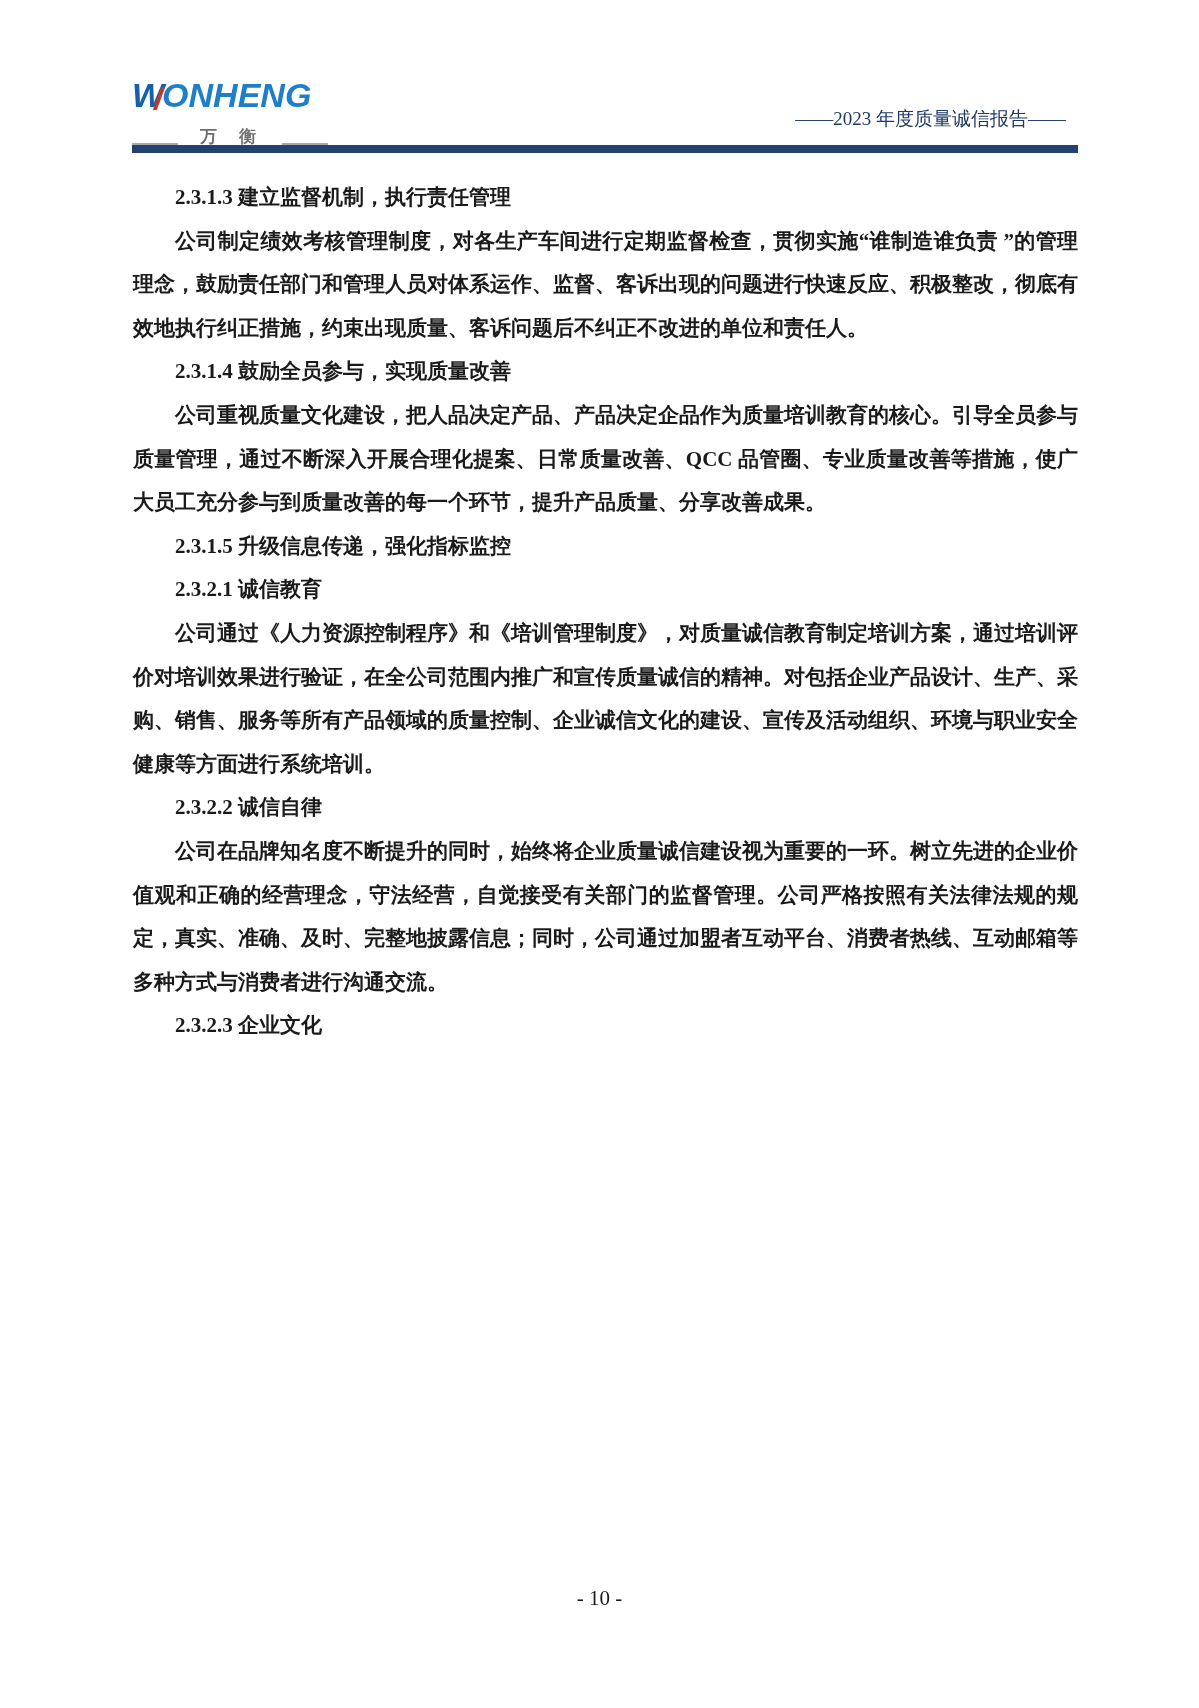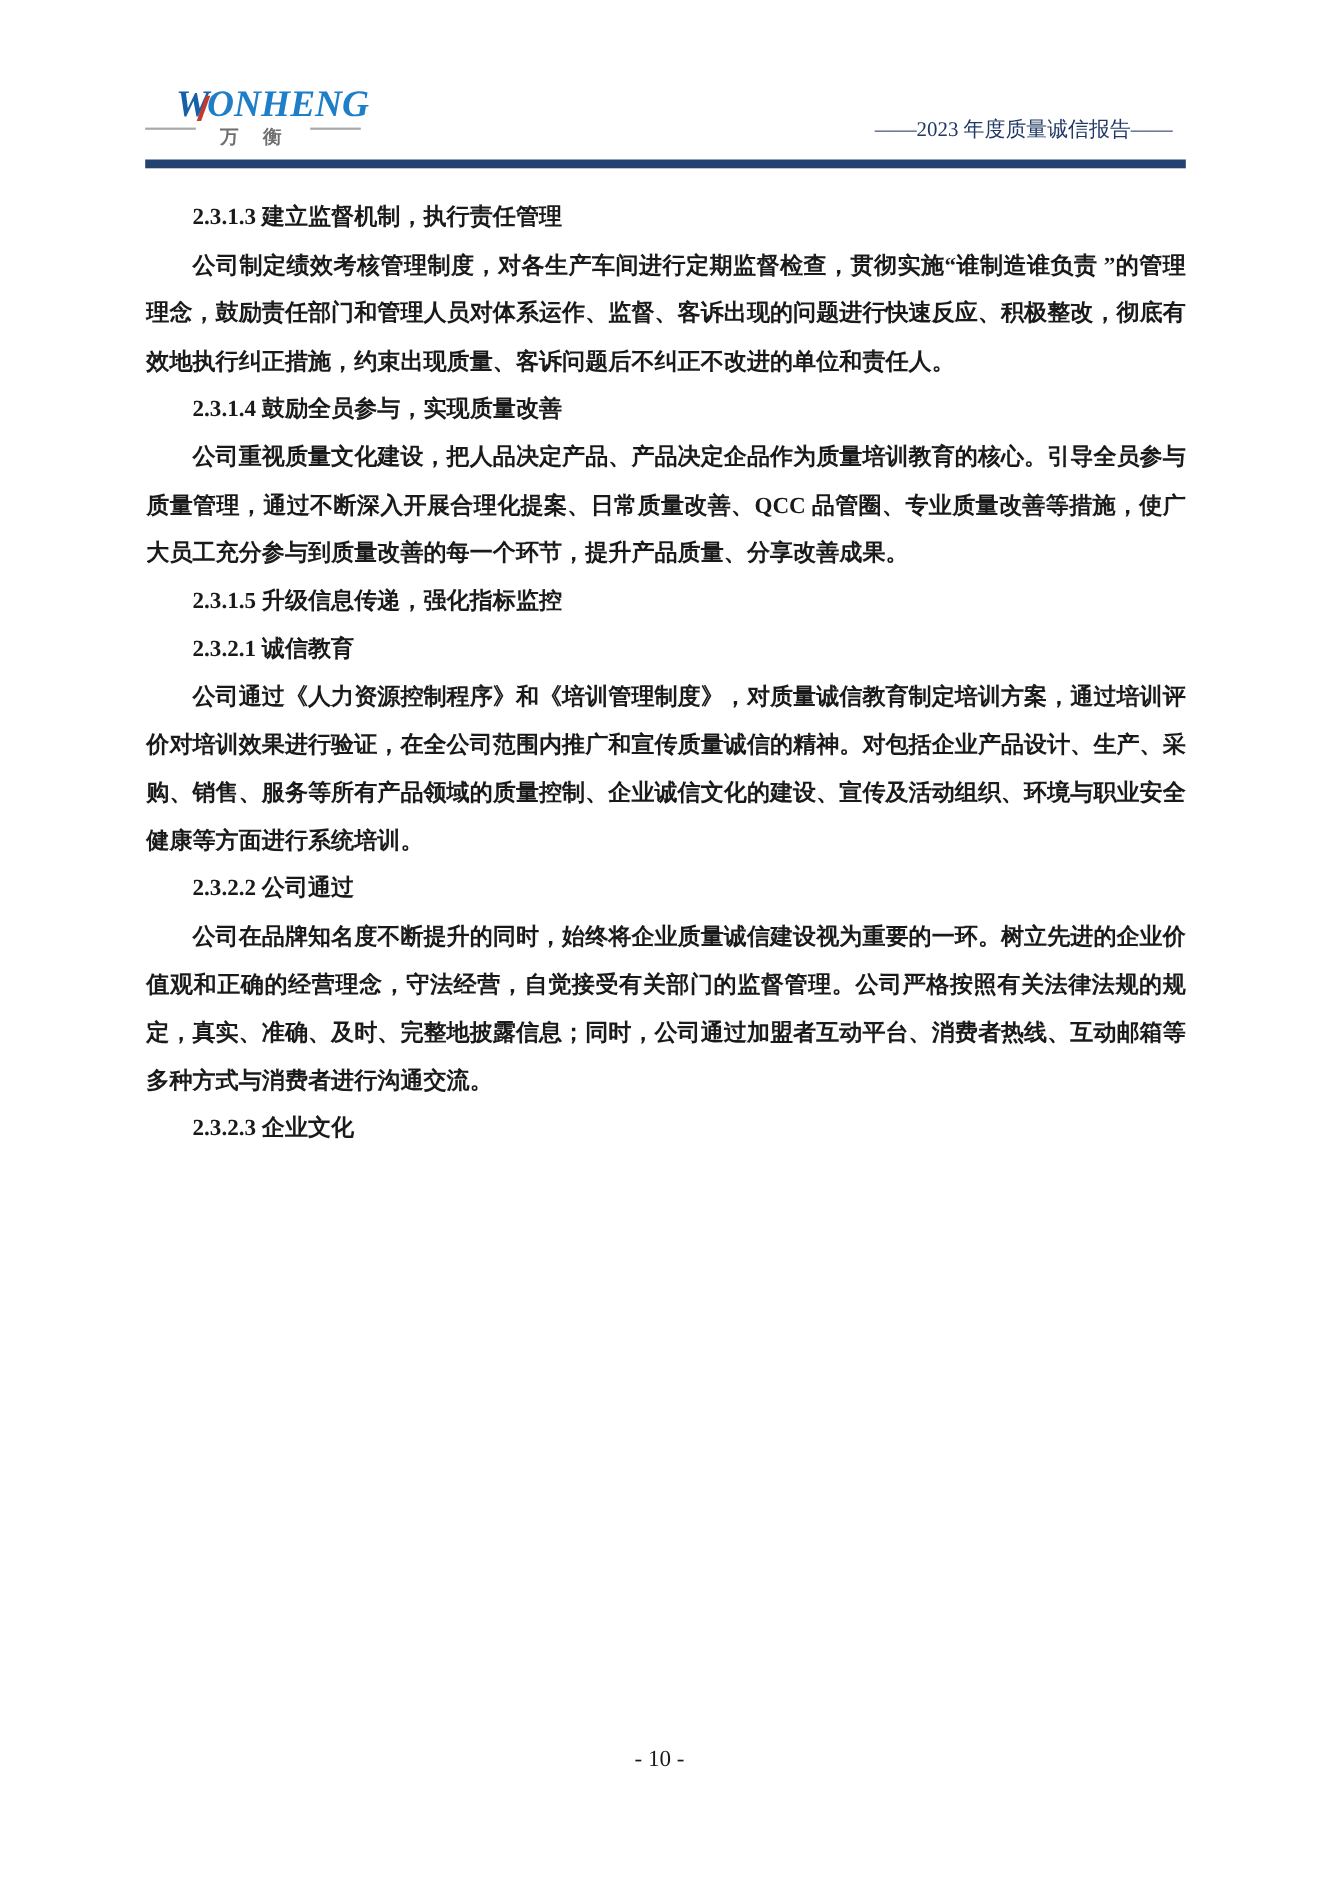--- a/index.html
+++ b/index.html
@@ -11,36 +11,35 @@
     position: relative;
     overflow: hidden;
   }
   .page { position: absolute; inset: 0; }
 
   
   .logo {
     position: absolute; left: 132px; top: 78px; width: 196px;
   }
   .logo-brand {
-    font-family: Liberation Serif, serif;
+    font-family: Liberation Sans, sans-serif;
     font-style: italic; font-weight: bold;
     font-size: 34px; line-height: 1; letter-spacing: 0px;
     white-space: nowrap;
-    margin-left: 28px;
   }
   .logo-w { color: var(--logo-blue-dark, #1560a8); }
   .logo-slash {
     display: inline-block; width: 4px; height: 23px;
     background: var(--logo-red-accent, #c23b2a);
     transform: skewX(-20deg);
     margin: 0 1px 2px -7px; vertical-align: bottom;
   }
   .logo-rest { color: var(--logo-blue, #1e7ec8); }
   .logo-sub {
-    display: flex; align-items: flex-start; margin-top: 4px;
+    display: flex; align-items: flex-end; margin-top: 16px;
     color: var(--logo-gray, #6f6f6f);
   }
   .logo-rule { flex: 1; height: 2px; background: #a8a8a8; }
   .logo-cn {
     font-weight: bold; font-size: 17px; line-height: 1;
     padding: 0 4px 0 22px; letter-spacing: 22px; white-space: nowrap;
   }
 
   .header-title {
     position: absolute; right: 133px; top: 106px;
@@ -93,20 +92,20 @@
   </header>
 
   <main>
     <p class="blk-heading">2.3.1.3 建立监督机制，执行责任管理</p>
     <p class="blk-para">公司制定绩效考核管理制度，对各生产车间进行定期监督检查，贯彻实施“谁制造谁负责 ”的管理理念，鼓励责任部门和管理人员对体系运作、监督、客诉出现的问题进行快速反应、积极整改，彻底有效地执行纠正措施，约束出现质量、客诉问题后不纠正不改进的单位和责任人。</p>
     <p class="blk-heading">2.3.1.4 鼓励全员参与，实现质量改善</p>
     <p class="blk-para">公司重视质量文化建设，把人品决定产品、产品决定企品作为质量培训教育的核心。引导全员参与质量管理，通过不断深入开展合理化提案、日常质量改善、QCC 品管圈、专业质量改善等措施，使广大员工充分参与到质量改善的每一个环节，提升产品质量、分享改善成果。</p>
     <p class="blk-heading">2.3.1.5 升级信息传递，强化指标监控</p>
     <p class="blk-heading">2.3.2.1 诚信教育</p>
     <p class="blk-para">公司通过《人力资源控制程序》和《培训管理制度》，对质量诚信教育制定培训方案，通过培训评价对培训效果进行验证，在全公司范围内推广和宣传质量诚信的精神。对包括企业产品设计、生产、采购、销售、服务等所有产品领域的质量控制、企业诚信文化的建设、宣传及活动组织、环境与职业安全健康等方面进行系统培训。</p>
-    <p class="blk-heading">2.3.2.2 公司通过</p>
+    <p class="blk-heading">2.3.2.2 诚信自律</p>
     <p class="blk-para">公司在品牌知名度不断提升的同时，始终将企业质量诚信建设视为重要的一环。树立先进的企业价值观和正确的经营理念，守法经营，自觉接受有关部门的监督管理。公司严格按照有关法律法规的规定，真实、准确、及时、完整地披露信息；同时，公司通过加盟者互动平台、消费者热线、互动邮箱等多种方式与消费者进行沟通交流。</p>
     <p class="blk-heading">2.3.2.3 企业文化</p>
   </main>
 
   <div class="footer-pagenum">- 10 -</div>
 
 </div>
 
 </body></html>

